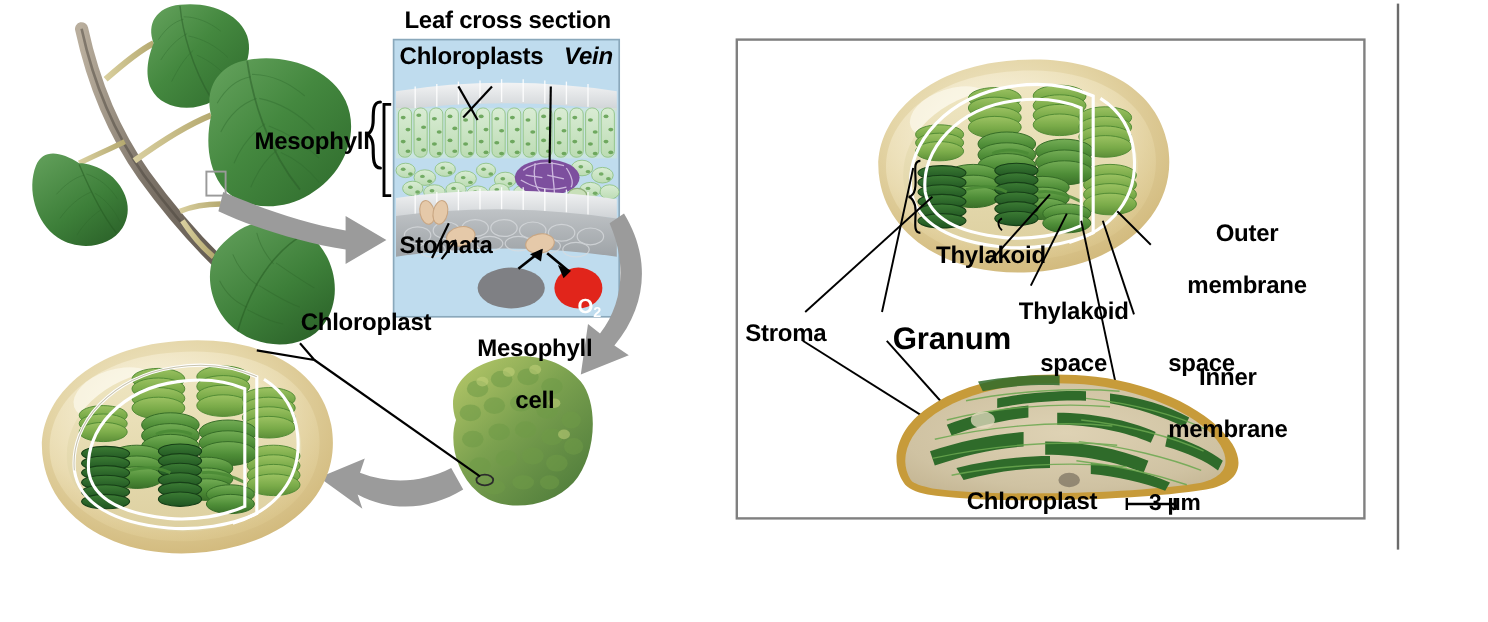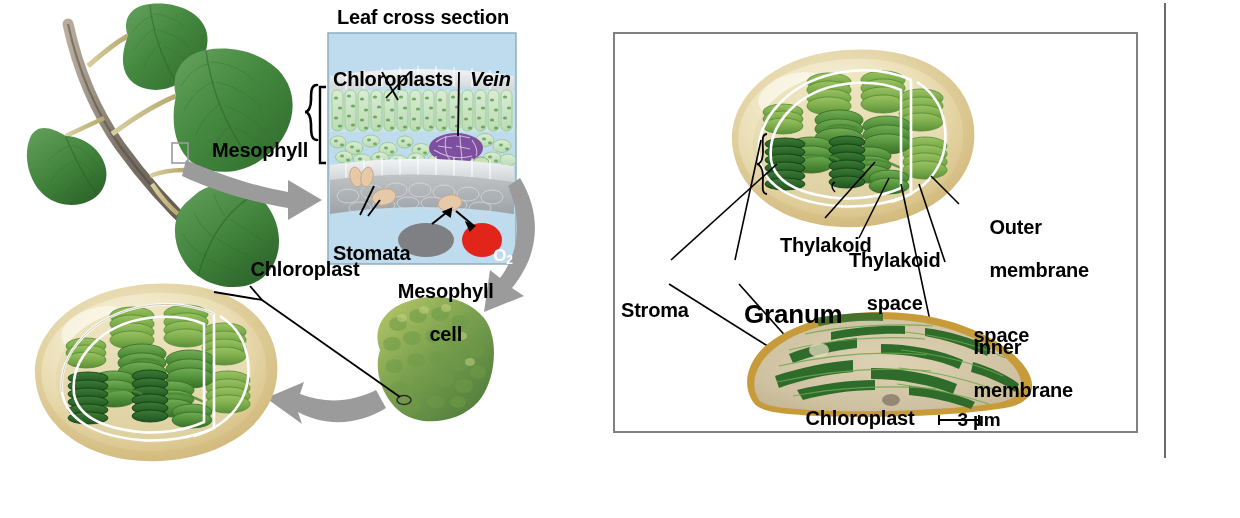--- a/index.html
+++ b/index.html
@@ -14,21 +14,21 @@
   #root{position:absolute;left:0;top:0;width:1057px;height:518px;padding-left:31px;}
   .lbl{
     position:absolute;
     font-weight:bold;
     color:#000;
     line-height:1.08;
     white-space:pre;
     letter-spacing:-0.2px;
   }
   .lbl.c{text-align:center;}
-  .lbl.l{text-align:left;margin-top:32px;}
+  .lbl.l{text-align:center;}
   svg{display:block;}
   .abs{position:absolute;}
 </style>
 </head>
 <body>
 
 <div id="root">
 
   <svg class="abs" style="left:0px;top:0px;" width="620" height="518" viewBox="0 0 620 518">
     <defs>
@@ -537,24 +537,24 @@
   </svg>
 
   <div class="lbl c" style="left:318px;top:7px;width:210px;font-size:20px;">Leaf cross section</div>
 
   <div class="lbl l" style="left:333px;top:37px;font-size:20px;">Chloroplasts</div>
 
   <div class="lbl l" style="left:470px;top:37px;font-size:20px;font-style:italic;">Vein</div>
 
   <div class="lbl l" style="left:212px;top:108px;font-size:20px;">Mesophyll</div>
 
-  <div class="lbl l" style="left:333px;top:211px;font-size:20px;">Stomata</div>
-
-
-  <div class="lbl c" style="left:474px;top:229px;width:40px;font-size:17px;color:#ffffff;">
+  <div class="lbl l" style="left:333px;top:195px;font-size:20px;">Stomata</div>
+
+
+  <div class="lbl c" style="left:462px;top:229px;width:40px;font-size:17px;color:#ffffff;">
     <span>O</span><span style="font-size:12px;vertical-align:-3px;">2</span>
   </div>
 
   <div class="lbl c" style="left:240px;top:259px;width:130px;font-size:20px;">Chloroplast</div>
 
   <div class="lbl c" style="left:375px;top:259px;width:120px;font-size:20px;">
     <span>Mesophyll</span><br>
     <span>cell</span>
   </div>
 

